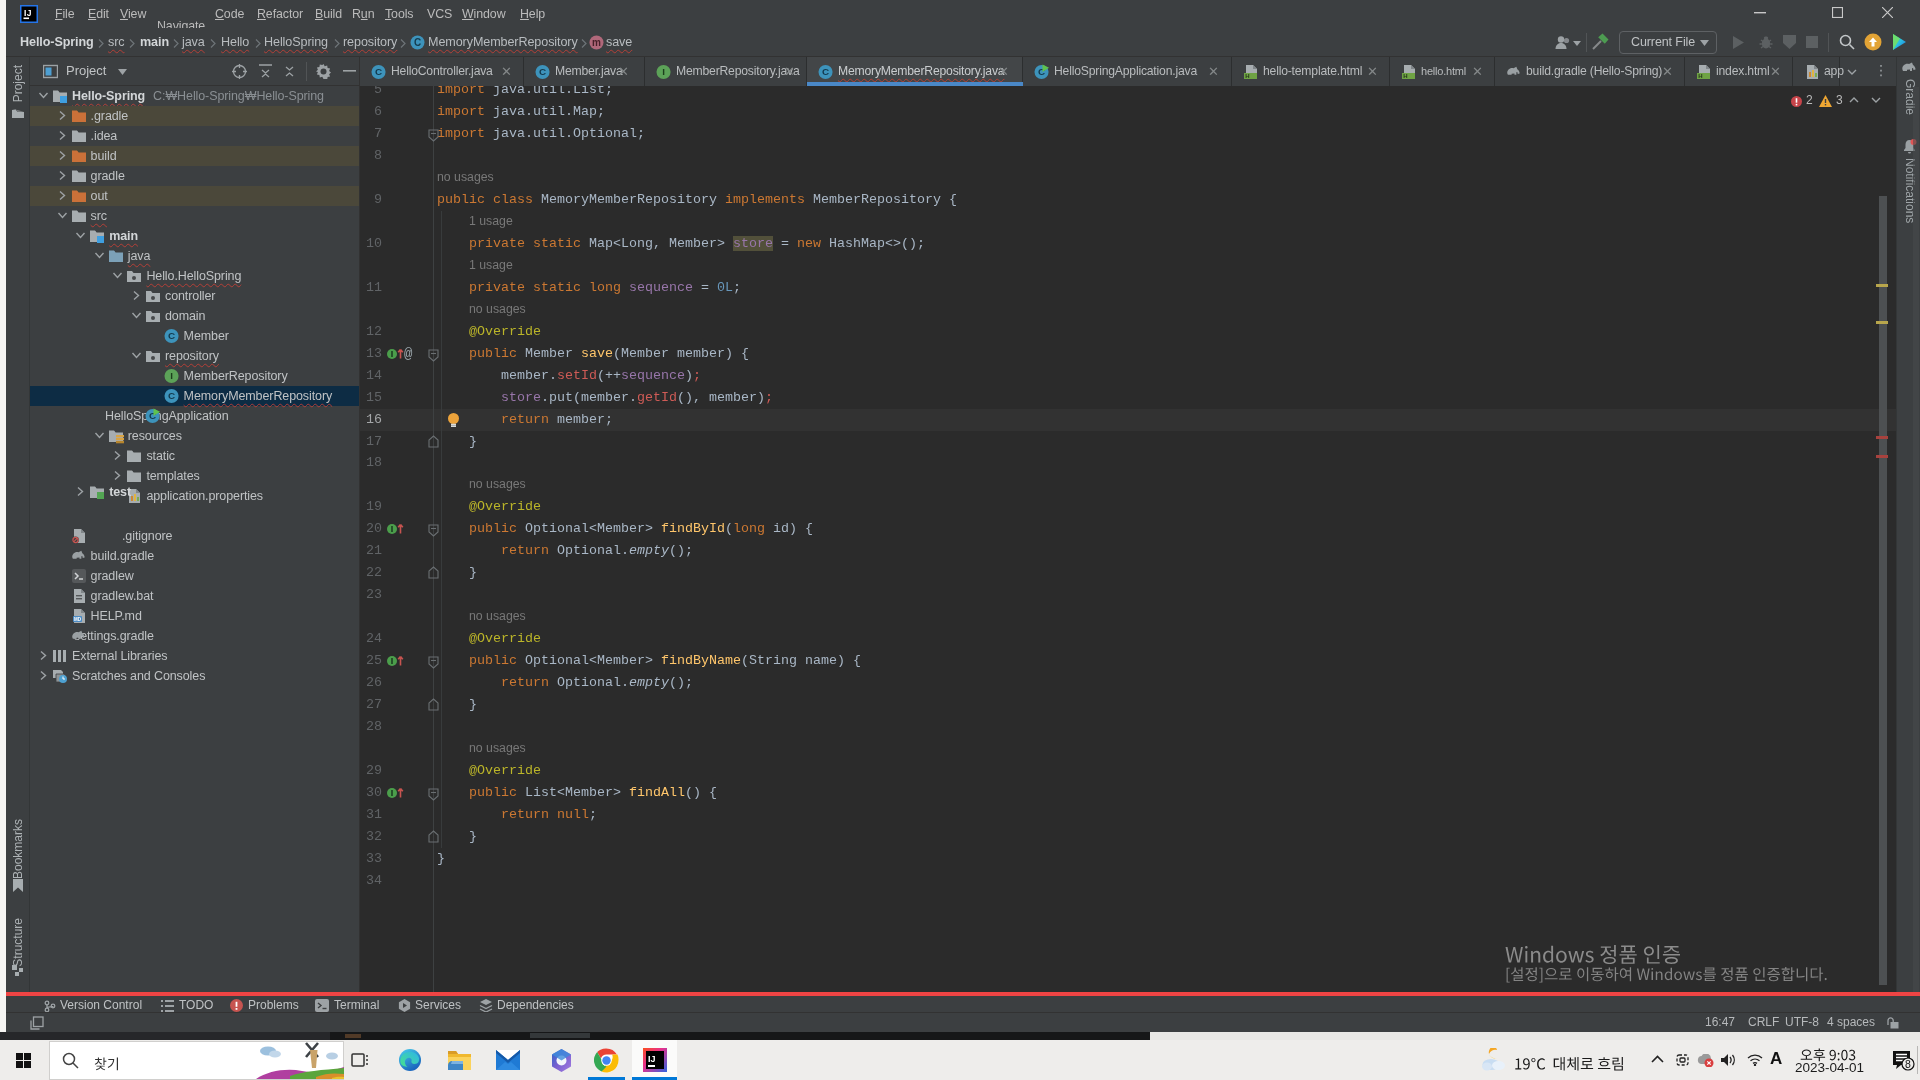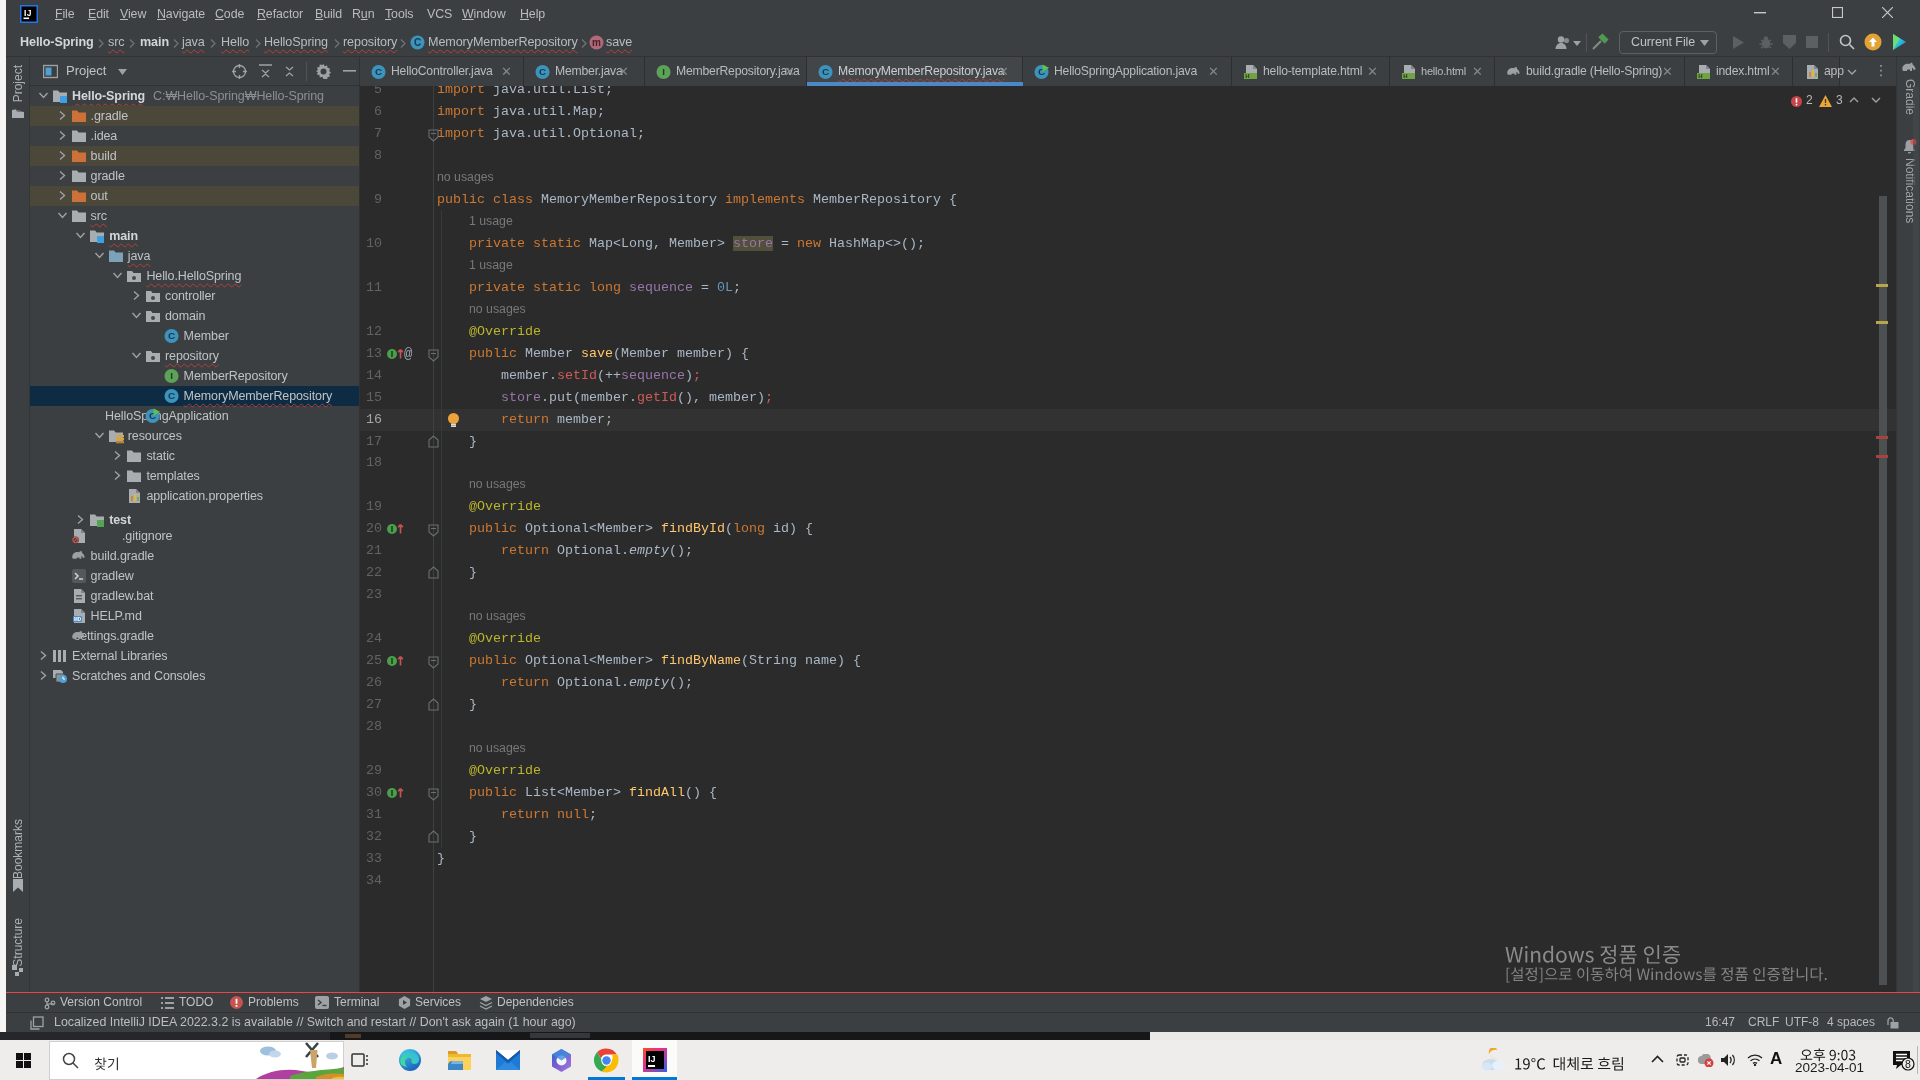--- a/index.html
+++ b/index.html
@@ -42,21 +42,21 @@
 .mt{color:#ffc66b}.er{color:#cf5b56}.hint{color:#787878;font-size:12.3px;font-family:"Liberation Sans",sans-serif}
 .sh{background:#52503a}
 .gline{position:absolute;top:0;bottom:0;width:1px;background:#3e4142}
 .iguide{position:absolute;width:1px;background:#383b3c}
 
 .tickY{position:absolute;width:12px;height:3px;background:#b8a64c}
 .tickR{position:absolute;width:12px;height:3px;background:#a8423e}
 
 #stripeR{position:absolute;right:0;top:57px;width:24px;bottom:40px;background:#3c3f41;border-left:1px solid #333637}
 
-#botbar{position:absolute;left:0;right:0;bottom:20px;height:20px;background:#3c3f41;border-top:1px solid #ef4444;font-size:12px;color:#bfc2c4}
+#botbar{position:absolute;left:0;right:0;bottom:20px;height:20px;background:#3c3f41;border-top:4px solid #ef4444;font-size:12px;color:#bfc2c4}
 #statusbar{position:absolute;left:0;right:0;bottom:0;height:20px;background:#3c3f41;border-top:1px solid #323232;font-size:12px;color:#b6b9bb}
 .bitem{position:absolute;top:0;height:20px;line-height:19px}
 
 #gap{position:absolute;left:0;top:1032px;width:1920px;height:8px;background:#e9e8e6}
 
 #taskbar{position:absolute;left:0;top:1040px;width:1920px;height:40px;background:#eeedeb}
 #searchbox{position:absolute;left:49px;top:1px;width:295px;height:39px;background:#fff;border:1px solid #d0cfcd;overflow:hidden}
 .underl{position:absolute;height:3px;background:#0078d7;top:37px}
 </style></head>
 <body>
@@ -67,21 +67,21 @@
   <div id="titlebar">
     <svg class="abs" style="left:14px;top:5px" width="18" height="18">
         <rect x="0.75" y="0.75" width="16.5" height="16.5" fill="#000" stroke="#2575e8" stroke-width="1.5"></rect>
         <text x="4" y="10.5" font-size="8.5" font-weight="bold" fill="#fff" font-family="Liberation Sans" letter-spacing="0.5">IJ</text>
         <rect x="3.5" y="12.5" width="5.5" height="1.6" fill="#fff"></rect>
       </svg>
     <div id="menus">
         <span class="abs" style="left:49px;top:0;height:28px;line-height:28px"><u>F</u>ile</span>
         <span class="abs" style="left:82px;top:0;height:28px;line-height:28px"><u>E</u>dit</span>
         <span class="abs" style="left:114px;top:0;height:28px;line-height:28px"><u>V</u>iew</span>
-        <span class="abs" style="left:151px;top:0;height:28px;line-height:28px"><u>N</u>avigate</span>
+        <span class="abs" style="left:151px;top:12px;height:28px;line-height:28px"><u>N</u>avigate</span>
         <span class="abs" style="left:209px;top:0;height:28px;line-height:28px"><u>C</u>ode</span>
         <span class="abs" style="left:251px;top:0;height:28px;line-height:28px"><u>R</u>efactor</span>
         <span class="abs" style="left:309px;top:0;height:28px;line-height:28px"><u>B</u>uild</span>
         <span class="abs" style="left:346px;top:0;height:28px;line-height:28px">R<u>u</u>n</span>
         <span class="abs" style="left:379px;top:0;height:28px;line-height:28px"><u>T</u>ools</span>
         <span class="abs" style="left:421px;top:0;height:28px;line-height:28px">VCS</span>
         <span class="abs" style="left:456px;top:0;height:28px;line-height:28px"><u>W</u>indow</span>
         <span class="abs" style="left:514px;top:0;height:28px;line-height:28px"><u>H</u>elp</span>
       </div>
 
@@ -362,21 +362,21 @@
             <path d="M1 3h5l1.5 2H15v9H1z" fill="#a7adb0"></path>
             <path d="M1 2.6h5l1.5 2H15v1H1z" fill="#a7adb0"></path>
           </svg><span class="lbl" style="margin-left:116.4px;display:inline-block">templates</span></div>
         <div class="trow" style="top:400px"><svg class="ticon" style="left:96.4px" width="16" height="16" viewBox="0 0 16 16">
             <path d="M3 1h7l4 4v10H3z" fill="#a7adb0"></path>
             <path d="M10 1l4 4h-4z" fill="#808689"></path>
             <rect x="5" y="8" width="2" height="5" fill="#cc8833"></rect>
             <rect x="8" y="6" width="2" height="7" fill="#e0b440"></rect>
             <rect x="11" y="9" width="2" height="4" fill="#7aab4f"></rect>
           </svg><span class="lbl" style="margin-left:116.4px;display:inline-block">application.properties</span></div>
-        <div class="trow" style="top:424px"><svg class="chev" style="left:45.2px" width="11" height="11" fill="none" stroke="#9da2a5" stroke-width="1.4">
+        <div class="trow" style="top:396px"><svg class="chev" style="left:45.2px" width="11" height="11" fill="none" stroke="#9da2a5" stroke-width="1.4">
             <path d="M3 1.5l4.5 4-4.5 4"></path>
           </svg><svg class="ticon" style="left:59.2px" width="16" height="16" viewBox="0 0 16 16">
             <path d="M1 3h5l1.5 2H15v9H1z" fill="#a7adb0"></path>
             <path d="M1 2.6h5l1.5 2H15v1H1z" fill="#a7adb0"></path>
             <rect x="8" y="8" width="7" height="7" fill="#53a553"></rect>
           </svg><span class="lbl" style="margin-left:79.2px;font-weight:bold;color:#d3d6d8;display:inline-block">test</span></div>
         <div class="trow" style="top:440px"><svg class="ticon" style="left:40.6px" width="16" height="16" viewBox="0 0 16 16">
             <path d="M3 1h7l4 4v10H3z" fill="#a7adb0"></path>
             <path d="M10 1l4 4h-4z" fill="#808689"></path>
             <circle cx="4.5" cy="12" r="3.4" fill="#3c3f41"></circle>
@@ -741,21 +741,20 @@
         <path d="M1 7.5l6 3 6-3M1 11l6 3 6-3"></path>
       </svg>
       <div class="bitem" style="left:491px">Dependencies</div>
     </div>
 
   <div id="statusbar">
       <svg class="abs" style="left:24px;top:3px" width="14" height="14" fill="none" stroke="#9da2a5" stroke-width="1.3">
         <rect x="3.5" y="1" width="9.5" height="9.5"></rect>
         <path d="M1 4.5v8.5h8.5"></path>
       </svg>
-      <div class="bitem" style="left:48px;font-size:12.4px;color:#bcbfc1">Localized IntelliJ IDEA 2022.3.2 is available // Switch and restart // Don't ask again (1 hour ago)</div>
       <div class="bitem" style="left:1699px">16:47</div>
       <div class="bitem" style="left:1742px">CRLF</div>
       <div class="bitem" style="left:1779px">UTF-8</div>
       <div class="bitem" style="left:1821px">4 spaces</div>
       <svg class="abs" style="left:1881px;top:4px" width="13" height="12" fill="none" stroke="#9da2a5" stroke-width="1.3">
         <rect x="3.5" y="5" width="8" height="6.5" fill="#9da2a5" stroke="none"></rect>
         <path d="M1 8V3.5a2.6 2.6 0 015.2 0V5"></path>
       </svg>
     </div>
 </div>

